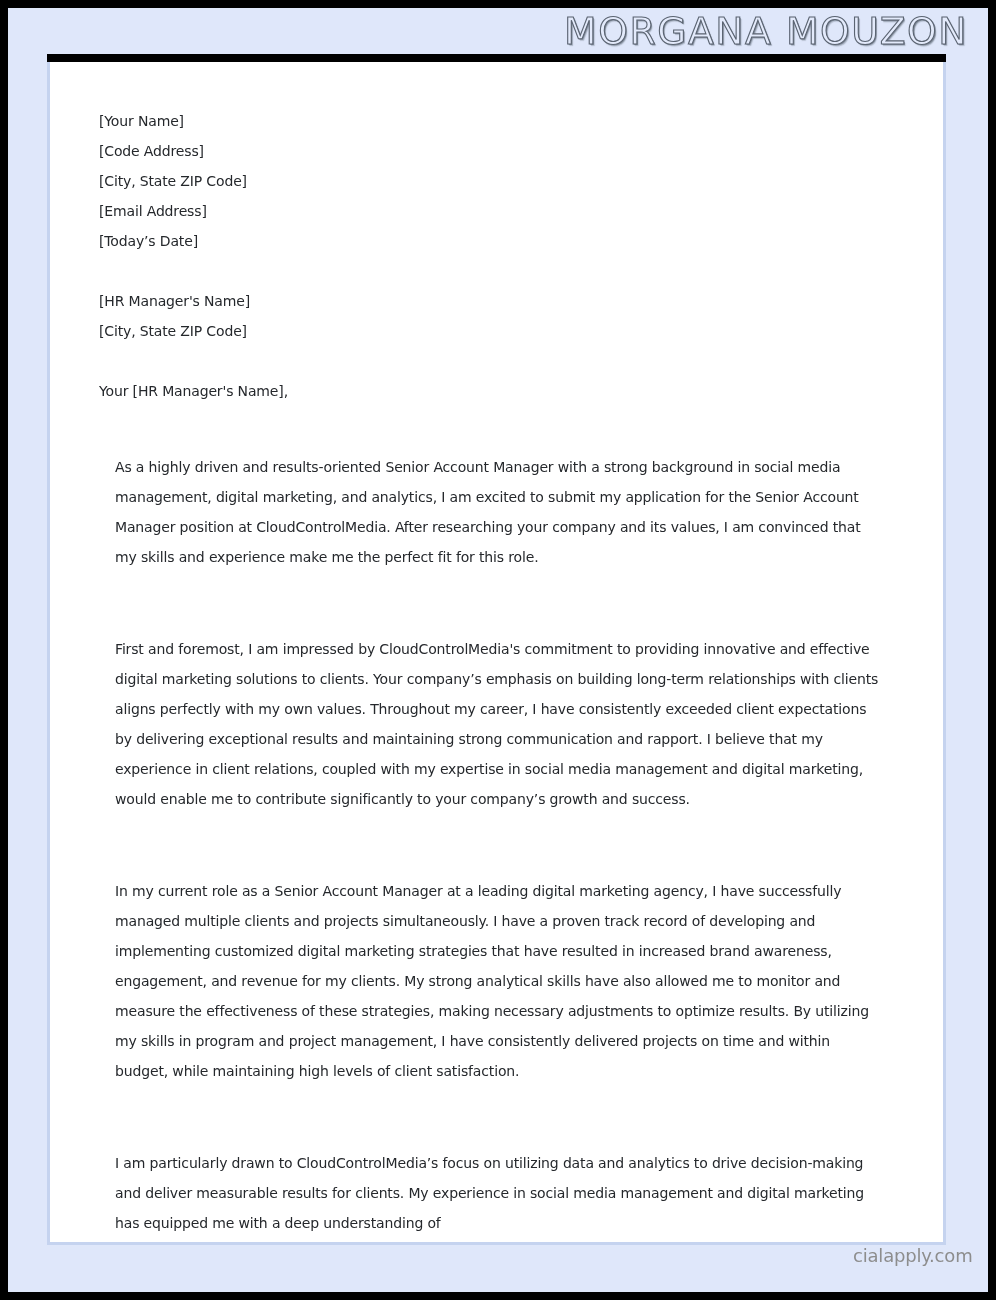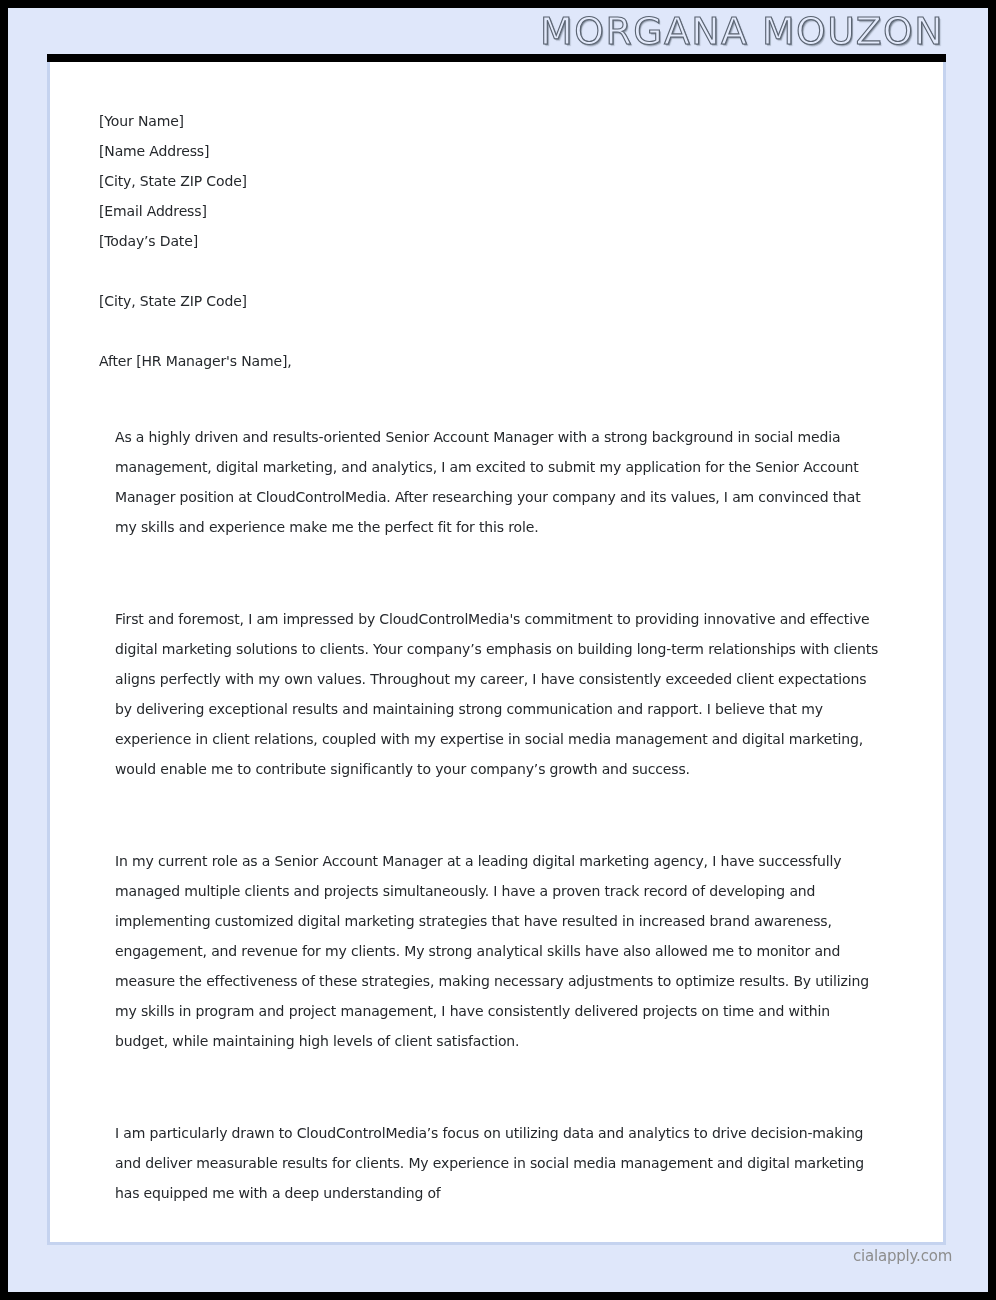--- a/index.html
+++ b/index.html
@@ -39,21 +39,21 @@
   
   #letterhead {
     position: absolute;
     left: 0;
     top: 0;
     width: 980px;
     height: 46px;
     display: flex;
     align-items: center;
     justify-content: flex-end;
-    padding-right: 44px;
+    padding-right: 20px;
     box-sizing: border-box;
   }
 
   #name-heading {
     font-family: "DejaVu Sans", sans-serif;
     font-size: 37px;
     font-weight: 400;
     letter-spacing: 1.5px;
     line-height: 1;
     color: #e3eafb;
@@ -115,21 +115,21 @@
     margin: 16px;
     text-align: left;
   }
 
   
   #watermark {
     position: absolute;
     left: 845px;
     top: 1240px;
     font-family: "DejaVu Sans", sans-serif;
-    font-size: 15px;
+    font-size: 18px;
     line-height: 16px;
     color: #8d8d8d;
     white-space: nowrap;
     letter-spacing: -0.2px;
   }
 </style>
 </head>
 <body>
 
 <div id="page-frame">
@@ -138,32 +138,33 @@
     <div id="letterhead">
       <div id="name-heading">MORGANA MOUZON</div>
     </div>
 
     <div id="header-rule"></div>
 
     <div id="letter-page"></div>
 
     <div id="letter-body">
       <div class="addr-line">[Your Name]</div>
-      <div class="addr-line">[Name Address]</div>
+      <div class="addr-line">[Code Address]</div>
       <div class="addr-line">[City, State ZIP Code]</div>
       <div class="addr-line">[Email Address]</div>
       <div class="addr-line">[Today’s Date]</div>
 
       <div class="blank-line"></div>
 
+      <div class="addr-line">[HR Manager's Name]</div>
       <div class="addr-line">[City, State ZIP Code]</div>
 
       <div class="blank-line"></div>
 
-      <div class="addr-line">After [HR Manager's Name],</div>
+      <div class="addr-line">Your [HR Manager's Name],</div>
 
       <div class="blank-line"></div>
 
       <p class="para">As a highly driven and results-oriented Senior Account Manager with a strong background in social media management, digital marketing, and analytics, I am excited to submit my application for the Senior Account Manager position at CloudControlMedia. After researching your company and its values, I am convinced that my skills and experience make me the perfect fit for this role.</p>
 
       <div class="blank-line"></div>
 
       <p class="para">First and foremost, I am impressed by CloudControlMedia's commitment to providing innovative and effective digital marketing solutions to clients. Your company’s emphasis on building long-term relationships with clients aligns perfectly with my own values. Throughout my career, I have consistently exceeded client expectations by delivering exceptional results and maintaining strong communication and rapport. I believe that my experience in client relations, coupled with my expertise in social media management and digital marketing, would enable me to contribute significantly to your company’s growth and success.</p>
 
       <div class="blank-line"></div>

